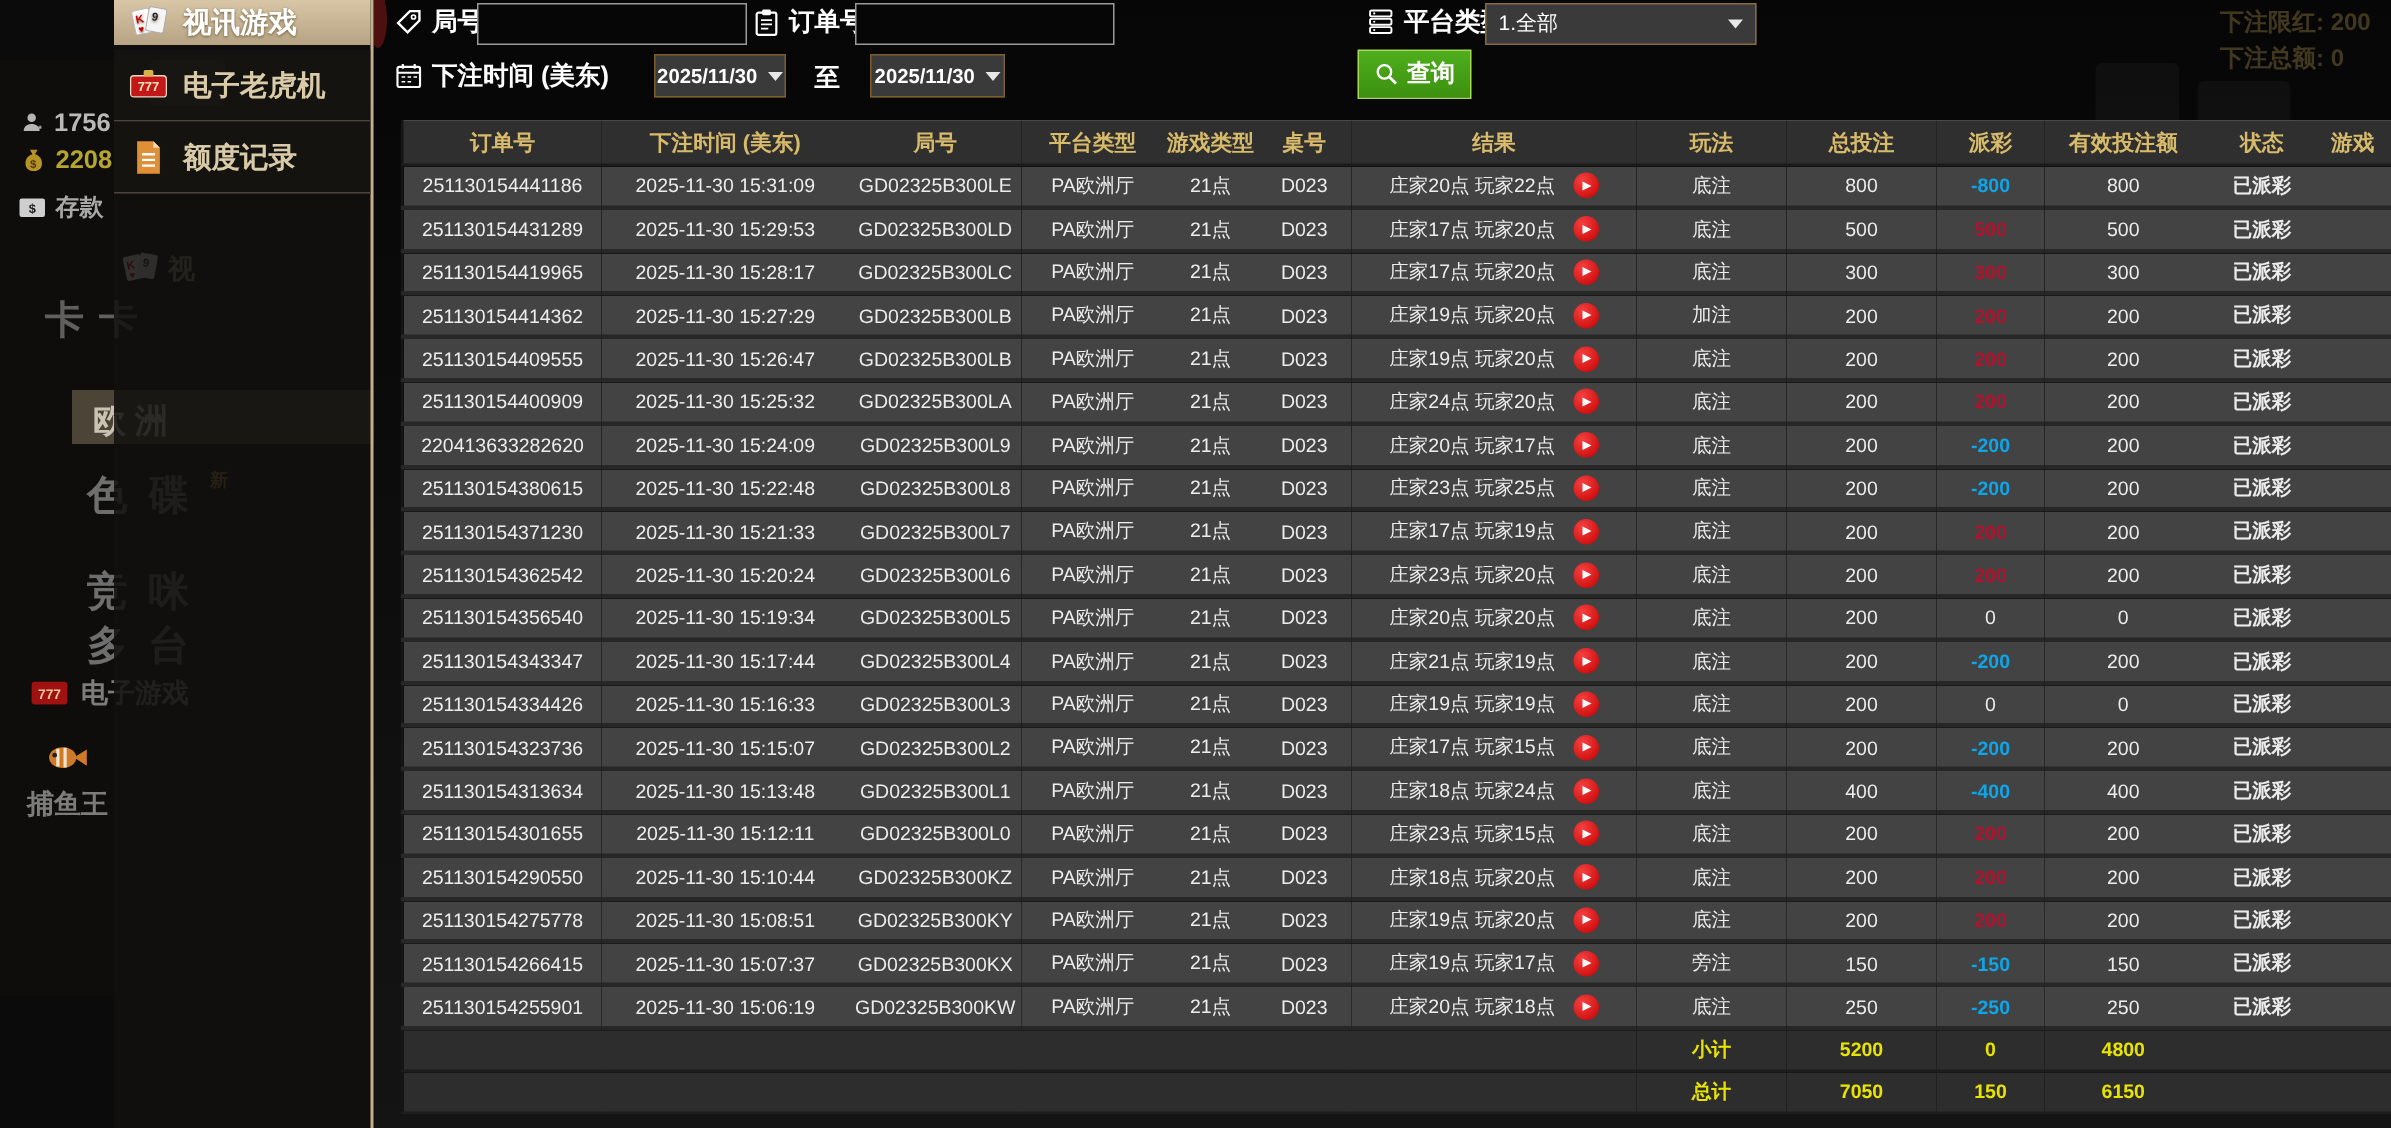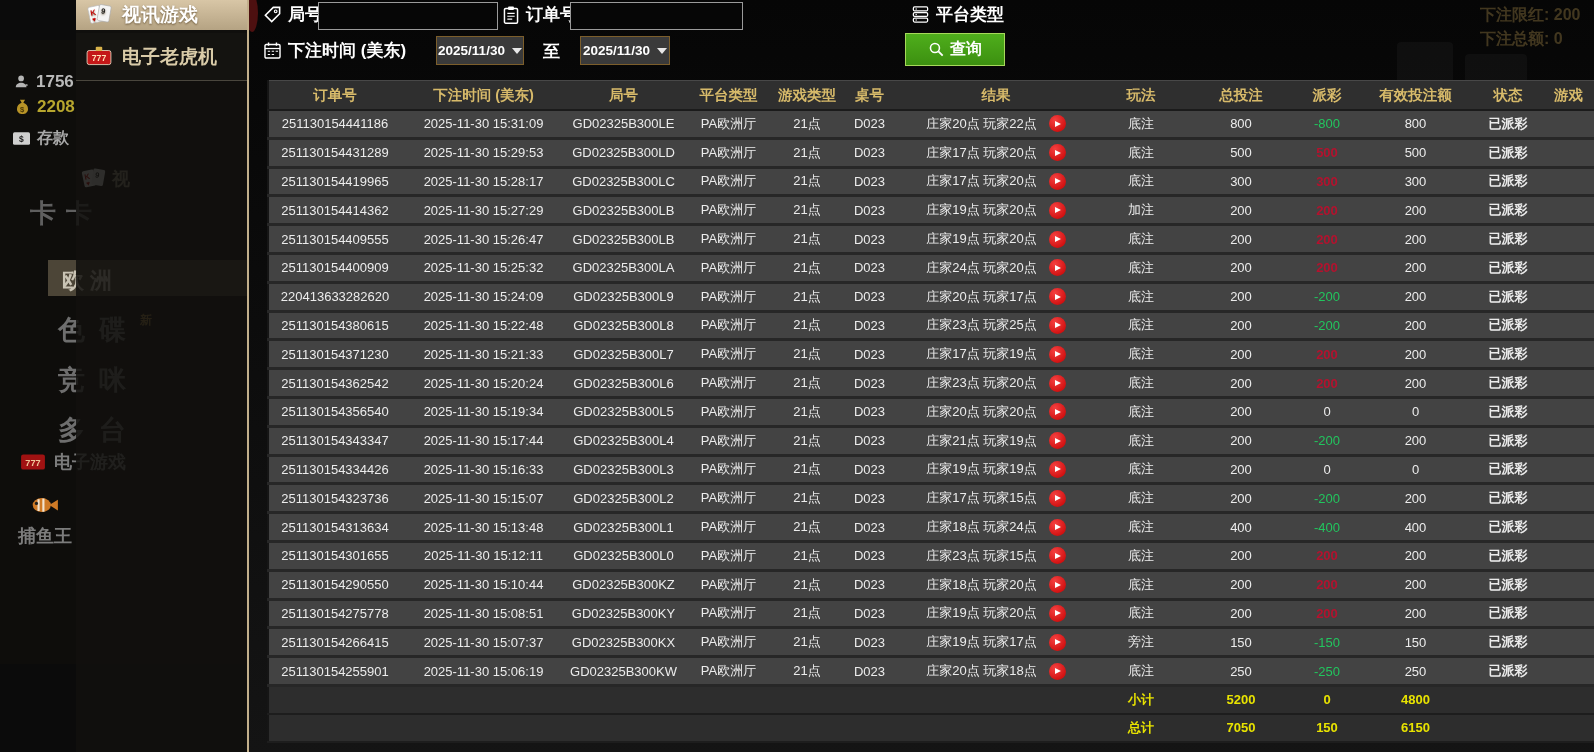--- a/index.html
+++ b/index.html
@@ -36,33 +36,33 @@
   .main .abs{position:absolute;white-space:nowrap;}
   .red-sliver{left:-3px;top:-6px;width:12px;height:38px;border-radius:50%;background:#4d1010;}
   .flabel{display:flex;align-items:center;gap:6px;font-size:17px;font-weight:bold;color:#fff;}
   .tin{background:#060606;border:1px solid #9a9a9a;height:24px;}
   .sel{background:#3a3a3a;border:1px solid #8a6a3a;height:26px;display:flex;align-items:center;
        justify-content:space-between;padding:0 8px;font-size:14px;color:#fff;cursor:pointer;}
   .datebox{background:#3a3a3a;border:1px solid #7c5e2b;height:27px;display:flex;align-items:center;
        justify-content:center;gap:7px;font-size:13.5px;font-weight:bold;color:#fff;cursor:pointer;}
   .caret{width:0;height:0;border-left:5px solid transparent;border-right:5px solid transparent;border-top:6px solid #e8e8e8;}
   .search-btn{display:flex;align-items:center;gap:5px;background:linear-gradient(#4fae1c,#3c9010);
-      border:1px solid #a6d95a;color:#fff;font-size:16px;font-weight:bold;height:33px;padding:0 22px;cursor:pointer;}
+      border:1px solid #a6d95a;color:#fff;font-size:16px;font-weight:bold;height:33px;padding:0 10px;cursor:pointer;}
   .wm{color:rgba(205,170,90,.30);font-size:16px;font-weight:bold;}
   .ghost{background:rgba(255,255,255,.035);border-radius:4px;}
   
   .tblwrap{position:absolute;left:18px;top:80px;width:1327px;overflow:hidden;}
   table.rec{table-layout:fixed;border-collapse:collapse;width:1400px;border-left:2px solid #151515;}
   table.rec th{height:28px;background:#2f2f2f;color:#d7ba6a;font-size:14.5px;font-weight:bold;
       border-top:1px solid #484848;border-bottom:2px solid #1b1b1b;padding:0;}
   table.rec td{height:25.8px;background:#434343;border-bottom:3px solid #272727;
       text-align:center;color:#ececec;font-size:13px;padding:0;overflow:hidden;}
   table.rec .game-col{text-align:left;padding-left:6px;}
   td.payout.pos{color:#b3122e;font-weight:bold;}
-  td.payout.neg{color:#22c55e;font-weight:normal;}
+  td.payout.neg{color:#0ea5e9;font-weight:bold;}
   td.payout.zero{color:#ececec;}
   td.status{color:#1edb1e;font-weight:bold;}
   .res-wrap{display:flex;align-items:center;justify-content:center;gap:12px;}
   .play-btn{width:17px;height:17px;border-radius:50%;flex:0 0 17px;cursor:pointer;
       background:radial-gradient(circle at 35% 30%,#f54040,#c40000);
       display:inline-flex;align-items:center;justify-content:center;}
   .ptri{width:0;height:0;border-left:6px solid #fff;border-top:3.5px solid transparent;border-bottom:3.5px solid transparent;margin-left:2px;}
   tr.trow-total td{background:#2d2d2d;border-bottom:2px solid #1d1d1d;height:26px;margin-top:28px;}
   .tlabel,.tval{color:#e8e300 !important;font-weight:bold;font-size:14px;}
 </style>
@@ -106,21 +106,21 @@
             <rect x="11" y="3" width="11" height="15" rx="1.5" fill="#dcdcdc"></rect>
             <text x="13.5" y="11" font-size="7" font-weight="bold" fill="#222">9</text>
           </g>
         </svg>
       <span>视</span>
     </div>
     <div class="abs bg-kaka">卡卡</div>
     <div class="abs bg-hl"></div>
     <div class="abs bg-europe">欧洲</div>
     <div class="abs bg-big" style="left:58px;top:272px;"><span>色碟</span><sup class="badge-new">新</sup></div>
-    <div class="abs bg-big" style="left:58px;top:322px;">竞咪</div>
+    <div class="abs bg-big" style="left:58px;top:336px;">竞咪</div>
     <div class="abs bg-big" style="left:58px;top:372px;">多台</div>
     <div class="abs bg-row" style="left:20px;top:410px;">
       <svg width="26" height="22" viewBox="0 0 24 20">
           <rect x="1" y="3" width="22" height="14" rx="2" fill="#a01212"></rect>
           <text x="12" y="13.5" text-anchor="middle" font-size="8.5" font-weight="bold" fill="#f0c79a">777</text>
         </svg>
       <span>电子游戏</span>
     </div>
     <div class="abs bg-row" style="left:18px;top:452px;flex-direction:column;">
       <svg width="30" height="24" viewBox="0 0 28 22">
@@ -149,20 +149,28 @@
       <span>视讯游戏</span>
     </div>
     <div class="menu-item">
       <svg class="mi-icon" viewBox="0 0 24 24">
           <rect x="1" y="6" width="22" height="13" rx="2" fill="#c41818" stroke="#e8d9c2" stroke-width=".8"></rect>
           <rect x="9" y="2.5" width="6" height="4" rx="1" fill="#d8b24a"></rect>
           <text x="12" y="15.5" text-anchor="middle" font-size="8" font-weight="bold" fill="#ffe2b8">777</text>
         </svg>
       <span>电子老虎机</span>
     </div>
+    <div class="menu-item">
+      <svg class="mi-icon" viewBox="0 0 24 24">
+          <path d="M5 2h10l4 4v16H5z" fill="#df8f35"></path>
+          <path d="M15 2l4 4h-4z" fill="#ffdcb0"></path>
+          <path d="M8 10h8M8 13.5h8M8 17h8" stroke="#fff" stroke-width="1.4"></path>
+        </svg>
+      <span>额度记录</span>
+    </div>
   </div>
 
   <div class="main">
     <div class="abs red-sliver"></div>
 
     <div class="abs wm" style="left:1231px;top:5px;">下注限红: 200</div>
     <div class="abs wm" style="left:1231px;top:29px;">下注总额: 0</div>
     <div class="abs ghost" style="left:1148px;top:42px;width:56px;height:54px;"></div>
     <div class="abs ghost" style="left:1216px;top:54px;width:62px;height:42px;"></div>
 
@@ -186,20 +194,24 @@
     <div class="abs flabel" style="left:662px;top:3px;">
       <svg width="19" height="19" viewBox="0 0 24 24">
           <rect x="3" y="2.5" width="18" height="5" rx="1.5" fill="none" stroke="#fff" stroke-width="1.6"></rect>
           <rect x="3" y="9.5" width="18" height="5" rx="1.5" fill="none" stroke="#fff" stroke-width="1.6"></rect>
           <rect x="3" y="16.5" width="18" height="5" rx="1.5" fill="none" stroke="#fff" stroke-width="1.6"></rect>
           <circle cx="6.5" cy="5" r=".9" fill="#fff"></circle>
           <circle cx="6.5" cy="12" r=".9" fill="#fff"></circle>
           <circle cx="6.5" cy="19" r=".9" fill="#fff"></circle>
         </svg>
       <span>平台类型</span>
+    </div>
+    <div class="abs sel" style="left:741px;top:2px;width:163px;">
+      <span>1.全部</span>
+      <span class="caret"></span>
     </div>
 
     <div class="abs flabel" style="left:14px;top:39px;">
       <svg width="19" height="19" viewBox="0 0 24 24">
           <rect x="2.5" y="4.5" width="19" height="17" rx="1.5" fill="none" stroke="#fff" stroke-width="1.8"></rect>
           <path d="M2.5 9.5h19" stroke="#fff" stroke-width="1.6"></path>
           <path d="M7 2v4M17 2v4" stroke="#fff" stroke-width="1.8"></path>
           <path d="M6 13h3M11 13h3M16 13h3M6 17h3M11 17h3" stroke="#fff" stroke-width="1.3"></path>
         </svg>
       <span>下注时间 (美东)</span>

